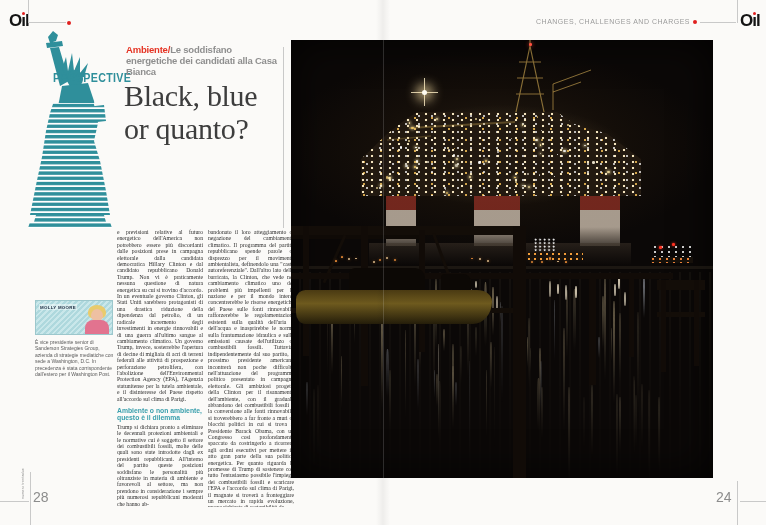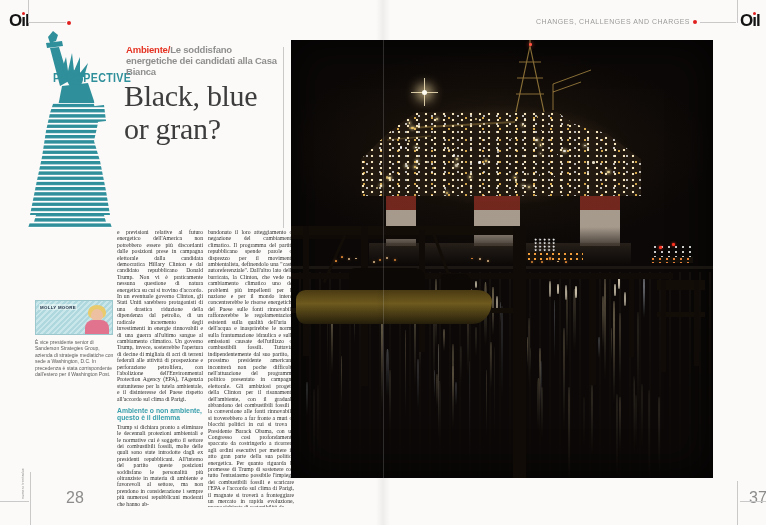--- a/index.html
+++ b/index.html
@@ -9,21 +9,21 @@
         background:linear-gradient(90deg,rgba(0,0,0,0) 0%,rgba(0,0,0,.05) 50%,rgba(0,0,0,0) 100%);}
 
   
   .rule{position:absolute;background:#c9c9c9;}
   .reddot{position:absolute;width:4px;height:4px;border-radius:50%;background:#e01f1f;}
   .oil-logo{position:absolute;font-weight:bold;font-size:17px;letter-spacing:-1px;color:#141414;
             font-family:"Liberation Sans",sans-serif;}
   .oil-logo .stem{position:relative;}
   .oil-logo .idot{position:absolute;left:.5px;top:.5px;width:3.6px;height:3.6px;border-radius:50%;background:#e01f1f;}
   .tagline{position:absolute;font-size:7px;letter-spacing:.5px;color:#9b9b9b;}
-  .pagenum{position:absolute;font-size:16px;color:#8c8c8c;margin-left:33px;}
+  .pagenum{position:absolute;font-size:14px;color:#8c8c8c;}
   .spine-note{position:absolute;left:21px;top:468px;width:10px;font-size:3.5px;line-height:4px;
               color:#8a8a8a;writing-mode:vertical-rl;transform:rotate(180deg);letter-spacing:.2px;}
 
   
   .statue{position:absolute;left:22px;top:31px;}
   .usa-title{position:absolute;left:52px;top:38px;font-family:"Liberation Serif",serif;
              font-weight:bold;font-size:30px;color:#c0222b;letter-spacing:1px;}
   .usa-sub{position:absolute;left:53px;top:70px;font-weight:bold;font-size:13px;color:#2f8f9b;
            transform:scaleX(.82);transform-origin:left;letter-spacing:.4px;}
   .kicker{position:absolute;left:126px;top:44px;width:158px;font-weight:bold;font-size:9.5px;
@@ -159,21 +159,21 @@
       <path d="M64,76 L82,74 L84,90 L66,92 Z"></path>
       <path d="M14,184 L82,184 L84,191 L12,191 Z M8,191 L88,191 L90,197 L6,197 Z"></path>
     </g>
   </svg>
   <div class="usa-sub">PERSPECTIVE</div>
 
   <div class="kicker"><span class="hl">Ambiente/</span><span>Le soddisfano energetiche dei candidati alla Casa Bianca</span></div>
 
   <div class="headline">
     <div>Black, blue</div>
-    <div>or gran?</div>
+    <div>or quanto?</div>
   </div>
 
   <div class="vrule-article"></div>
 
   <div class="cols">
     <div class="col col1">
       <p>e previsioni relative al futuro energetico dell'America non potrebbero essere più discordanti dalle posizioni prese in campagna elettorale dalla candidata democratica Hillary Clinton e dal candidato repubblicano Donald Trump. Non vi è praticamente nessuna questione di natura energetica su cui si trovino d'accordo.</p>
       <p>In un eventuale governo Clinton, gli Stati Uniti sarebbero protagonisti di una drastica riduzione della dipendenza dal petrolio, di un radicale incremento degli investimenti in energie rinnovabili e di una guerra all'ultimo sangue al cambiamento climatico. Un governo Trump, invece, sosterrebbe l'apertura di decine di migliaia di acri di terreni federali alle attività di prospezione e perforazione petrolifera, con l'abolizione dell'Environmental Protection Agency (EPA), l'Agenzia statunitense per la tutela ambientale, e il disinteresse del Paese rispetto all'accordo sul clima di Parigi.</p>
       <p class="subhead">Ambiente o non ambiente, questo è il dilemma</p>
       <p>Trump si dichiara pronto a eliminare le decennali protezioni ambientali e le normative cui è soggetto il settore dei combustibili fossili, molte delle quali sono state introdotte dagli ex presidenti repubblicani. All'interno del partito queste posizioni soddisfano le personalità più oltranziste in materia di ambiente e favorevoli al settore, ma non prendono in considerazione i sempre più numerosi repubblicani moderati che hanno ab-</p>
@@ -191,21 +191,21 @@
     </div>
     <div class="author-name">MOLLY MOORE</div>
   </div>
   <div class="author-bio">È vice presidente senior di Sanderson Strategies Group, azienda di strategie mediatiche con sede a Washington, D.C. In precedenza è stata corrispondente dall'estero per il Washington Post.</div>
 
   <div class="rule" style="left:0;top:501px;width:29px;height:1px;"></div>
   <div class="rule" style="left:30px;top:472px;width:1px;height:53px;"></div>
   <div class="spine-note">numero trentadue</div>
   <div class="pagenum" style="left:33px;top:489px;">28</div>
 
-  <div class="pagenum" style="left:716px;top:489px;">37</div>
+  <div class="pagenum" style="left:716px;top:489px;">24</div>
   <div class="rule" style="left:737px;top:481px;width:1px;height:44px;"></div>
   <div class="rule" style="left:740px;top:501px;width:26px;height:1px;"></div>
 
   <div class="photo" id="photo" title="Offshore oil platform brightly illuminated at night, seen across the water behind a dark pier, with light reflections">
     <div class="rig-glow"></div>
     <div class="rig-block"></div>
     <div class="rig-col c1"></div>
     <div class="rig-col c2"></div>
     <div class="rig-col c3"></div>
     <div class="rig-hull"></div>

